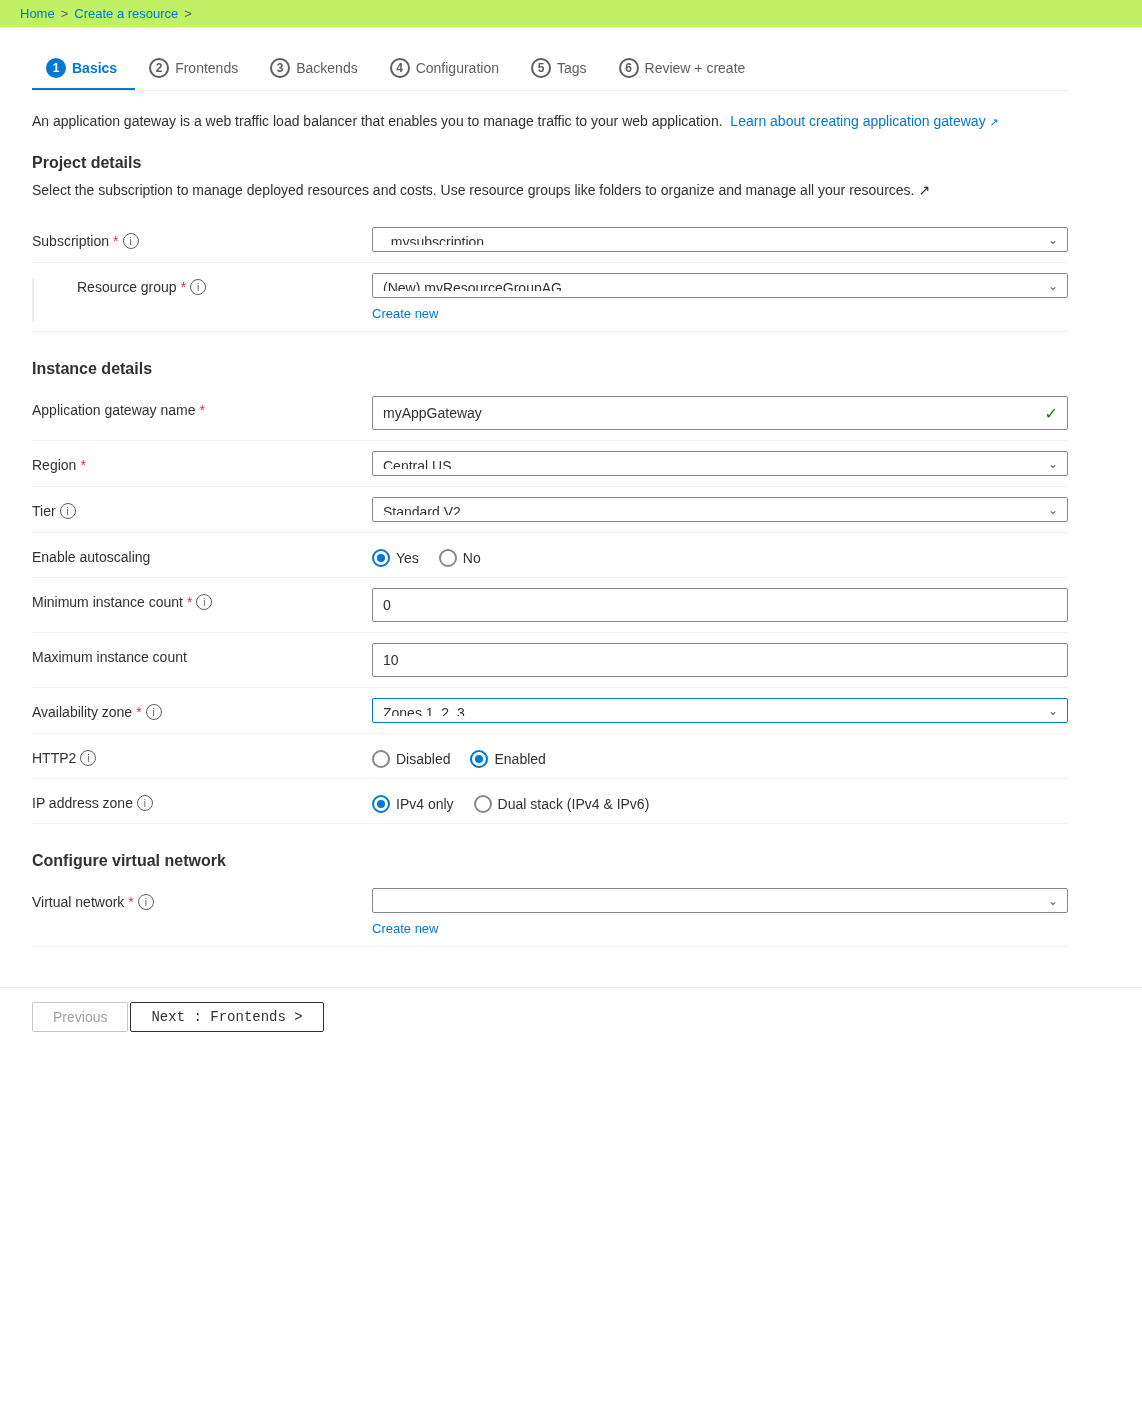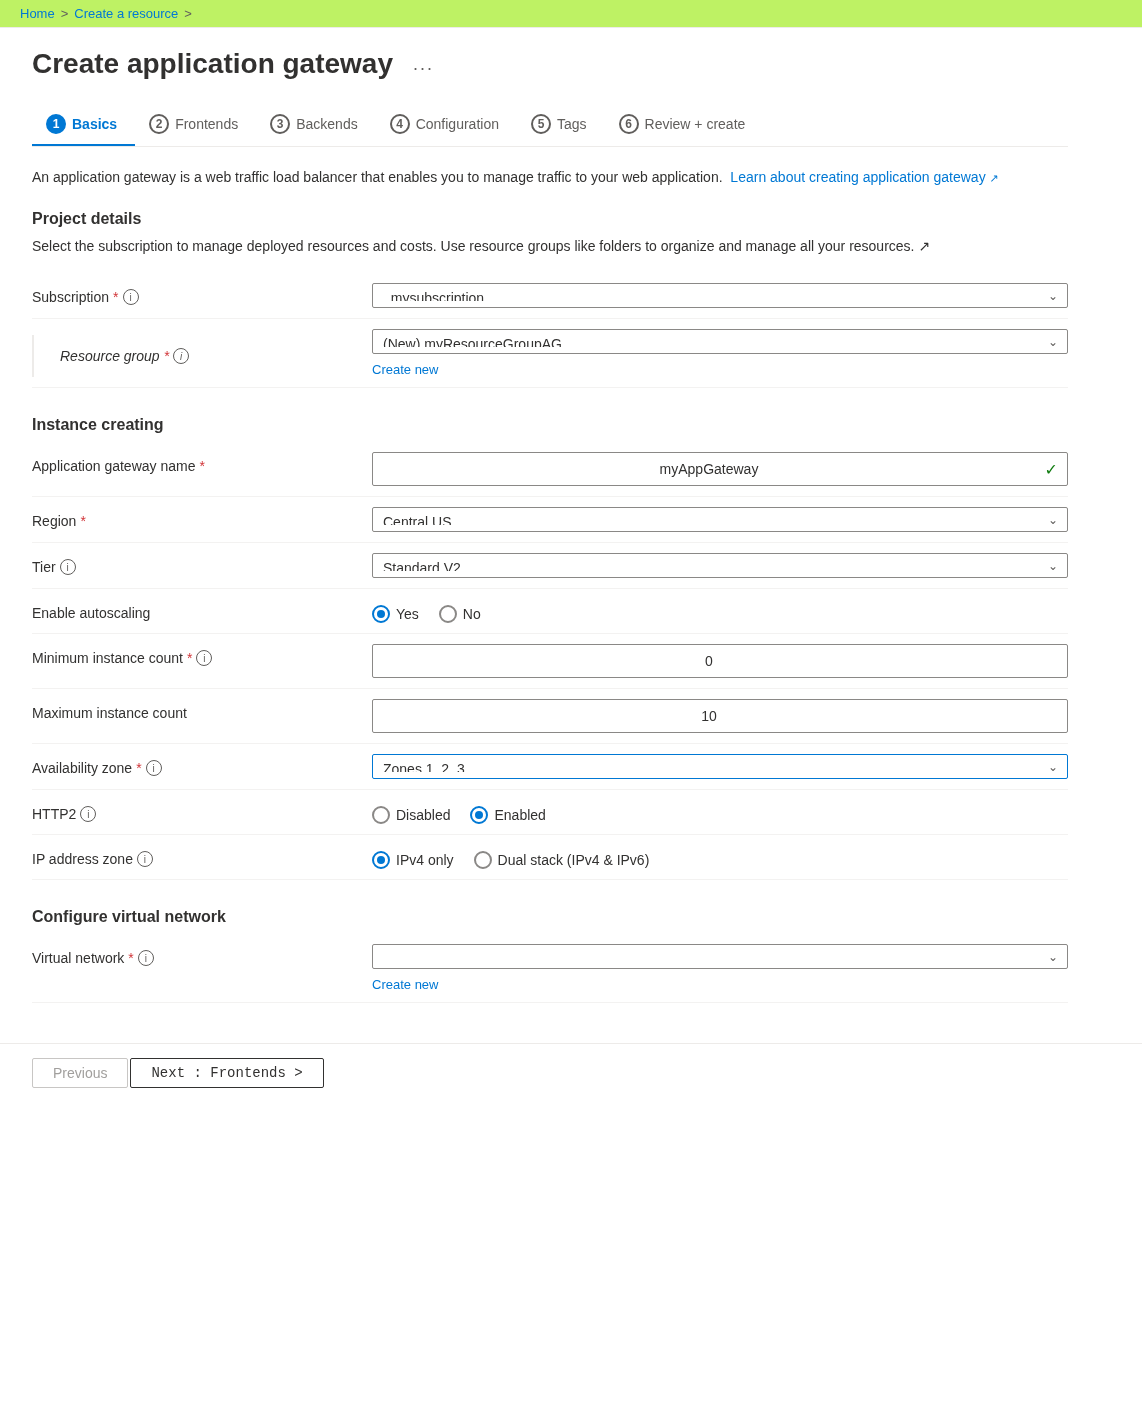--- a/index.html
+++ b/index.html
@@ -188,21 +188,20 @@
     }
     .form-input {
       width: 100%;
       padding: 6px 32px 6px 10px;
       border: 1px solid #8a8886;
       border-radius: 2px;
       font-size: 14px;
       color: #323130;
       background: #fff;
       height: 34px;
-      text-align: center;
     }
     .input-wrapper {
       position: relative;
     }
     .input-checkmark {
       position: absolute;
       right: 10px;
       top: 50%;
       transform: translateY(-50%);
       color: #107c10;
@@ -300,24 +299,20 @@
   <div class="breadcrumb">
     <a href="#">Home</a>
     <span class="sep">&gt;</span>
     <a href="#">Create a resource</a>
     <span class="sep">&gt;</span>
   </div>
 </div>
 
 <div class="page-container">
 
-  <div class="page-title-row">
-    <h1 class="page-title">Create application gateway</h1>
-    <button class="ellipsis-btn">...</button>
-  </div>
 
   <div class="tabs">
     <div class="tab active">
       <span class="tab-circle">1</span>
       <span>Basics</span>
     </div>
     <div class="tab">
       <span class="tab-circle">2</span>
       <span>Frontends</span>
     </div>
@@ -366,41 +361,41 @@
         <select class="form-select">
           <option value="_mysubscription">_mysubscription</option>
         </select>
         <span class="select-arrow">⌄</span>
       </div>
     </div>
   </div>
 
   <div class="form-row">
     <div class="form-label-col">
-      <div style="display:flex;align-items:center;gap:0;font-style:italic;">
+      <div style="display:flex;align-items:flex-start;gap:17px;">
         <div style="width:2px;background:#edebe9;margin-right:14px;margin-top:0;height:42px;flex-shrink:0;"></div>
         <span class="form-label" style="padding-left:12px;">
           <span>Resource group</span>
           <span class="required">*</span>
           <span class="info-icon">i</span>
         </span>
       </div>
     </div>
     <div class="form-control-col">
       <div class="select-wrapper">
         <select class="form-select">
           <option value="(New) myResourceGroupAG">(New) myResourceGroupAG</option>
         </select>
         <span class="select-arrow">⌄</span>
       </div>
       <a class="create-new-link" href="#">Create new</a>
     </div>
   </div>
 
-  <div class="section-header" style="margin-top:28px;">Instance creating</div>
+  <div class="section-header" style="margin-top:28px;">Instance details</div>
 
   <div class="form-row">
     <div class="form-label-col">
       <span class="form-label">
         <span>Application gateway name</span>
         <span class="required">*</span>
       </span>
     </div>
     <div class="form-control-col">
       <div class="input-wrapper">

